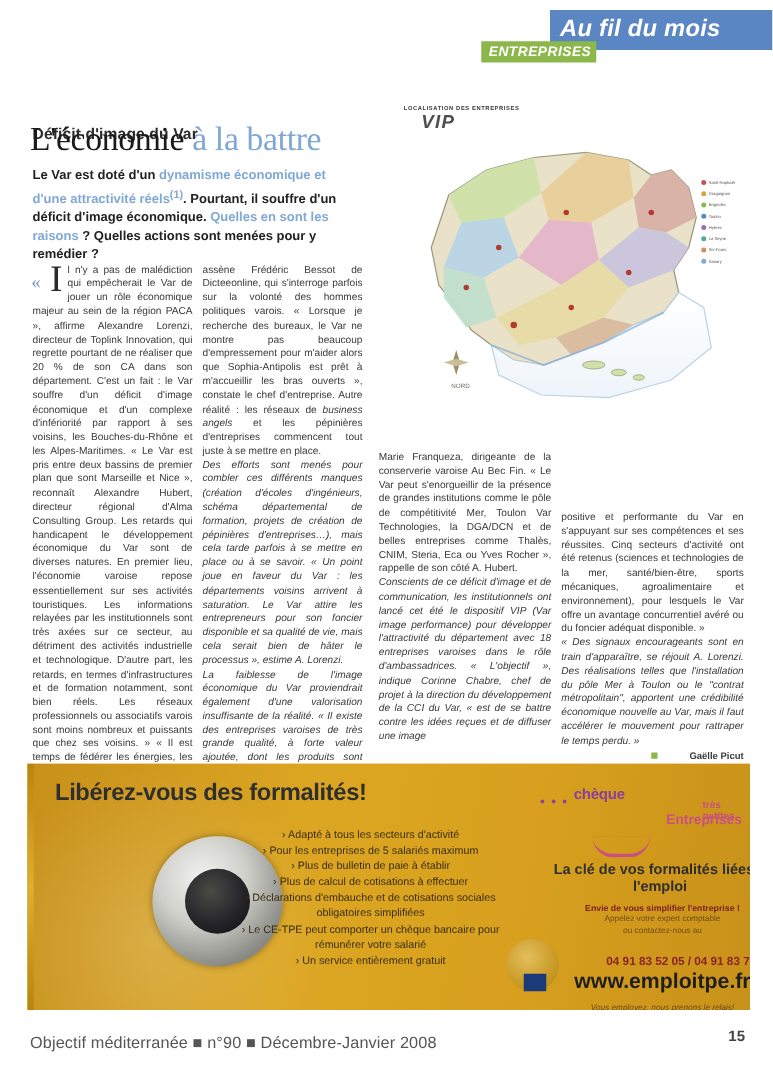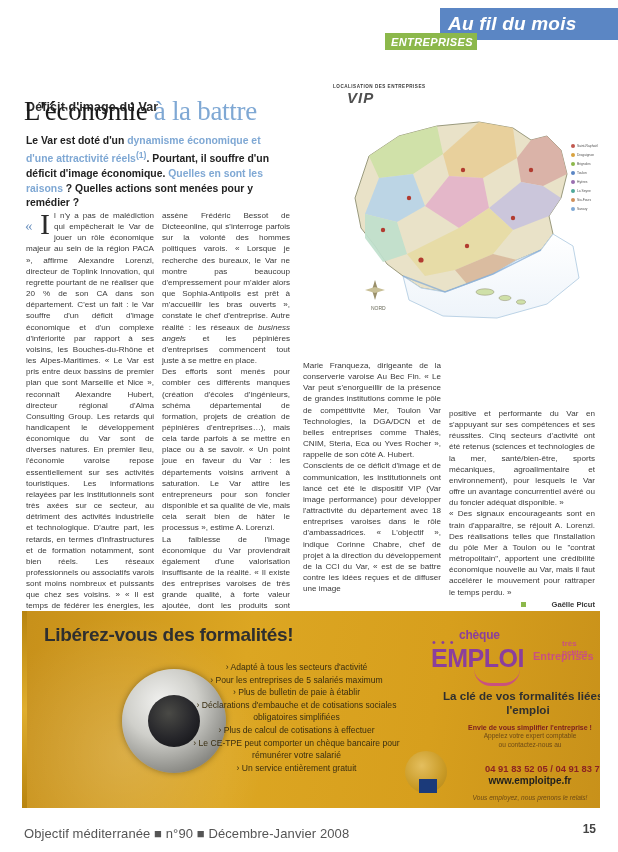--- a/index.html
+++ b/index.html
@@ -92,21 +92,21 @@
     font-size: 10.4px;
     font-weight: bold;
     line-height: 14.4px;
     color: #222222;
   }
   .lead .lead-blue { color: #7fa8d4; }
 
   
   .map-wrap {
     position: absolute;
-    left: 317px;
+    left: 307px;
     top: 78px;
     width: 300px;
     height: 270px;
   }
   .map-label {
     position: absolute;
     left: 16px;
     top: 6px;
     font-size: 4.6px;
     font-weight: bold;
@@ -149,21 +149,21 @@
   
   .col {
     position: absolute;
     font-family: "Liberation Sans", sans-serif;
     font-size: 8.1px;
     line-height: 11.15px;
     color: #3a3a3a;
     text-align: justify;
   }
   .col p { margin: 0 0 0 0; text-indent: 0; }
-  .col p + p { text-indent: 0; }
+  .col p + p { text-indent: 0; font-style: italic; }
 
   #col1 { left: 26px; top: 210px; width: 128px; }
   #col2 { left: 162px; top: 210px; width: 128px; }
   #col3 { left: 303px; top: 360px; width: 138px; }
   #col4 { left: 449px; top: 360px; width: 146px; margin-top: 48px; }
 
   .dropcap-wrap { position: relative; }
   .guillemet {
     position: absolute;
     left: -1px;
@@ -333,21 +333,21 @@
     position: absolute;
     left: 420px;
     top: 113px;
     width: 176px;
     text-align: center;
     color: #7a1f1f;
   }
   .ad-contact .c1 { font-size: 7px; font-weight: bold; color: #7d2020; }
   .ad-contact .c2 { font-size: 6.6px; color: #6d4a16; line-height: 9px; }
   .ad-contact .c3 { font-size: 9.4px; font-weight: bold; color: #8b2222; margin-top: 14px; text-align: right; }
-  .ad-contact .c4 { font-size: 10px; font-weight: bold; color: #1f1f1f; margin-top: 1px; }
+  .ad-contact .c4 { font-size: 17px; font-weight: bold; color: #1f1f1f; margin-top: 1px; }
   .ad-contact .c5 { font-size: 6.6px; font-style: italic; color: #6d4a16; margin-top: 8px; }
   .ad-seal {
     position: absolute;
     left: 383px;
     top: 140px;
     width: 42px;
     height: 42px;
     border-radius: 50%;
     background: radial-gradient(circle at 40% 35%, #e6c46a 0%, #c79a28 60%, #a87d16 100%);
     opacity: .85;
@@ -505,30 +505,29 @@
 <div class="ad">
   <div class="ad-border-l"></div>
   <div class="ad-title">Libérez-vous des formalités!</div>
   <div class="ad-lock"></div>
 
   <div class="ad-bullets">
     <ul>
       <li>› <span>Adapté à tous les secteurs d'activité</span></li>
       <li>› <span>Pour les entreprises de 5 salariés maximum</span></li>
       <li>› <span>Plus de bulletin de paie à établir</span></li>
+      <li>› <span>Plus de calcul de cotisations à effectuer</span></li>
       <li>› <span>Déclarations d'embauche et de cotisations sociales obligatoires simplifiées</span></li>
-      <li>› <span>Plus de calcul de cotisations à effectuer</span></li>
       <li>› <span>Le CE-TPE peut comporter un chèque bancaire pour rémunérer votre salarié</span></li>
       <li>› <span>Un service entièrement gratuit</span></li>
     </ul>
   </div>
 
   <div class="ad-logo-dots">• • •</div>
   <div class="ad-logo-cheque">chèque</div>
-  <div class="ad-logo-emploi">EMPLOI</div>
   <div class="ad-logo-tpe1">très petites</div>
   <div class="ad-logo-tpe2">Entreprises</div>
   <div class="ad-logo-smile"></div>
 
   <div class="ad-claim">La clé de vos formalités liées à l'emploi</div>
 
   <div class="ad-contact">
     <div class="c1">Envie de vous simplifier l'entreprise !</div>
     <div class="c2">Appelez votre expert comptable</div>
     <div class="c2">ou contactez-nous au</div>

